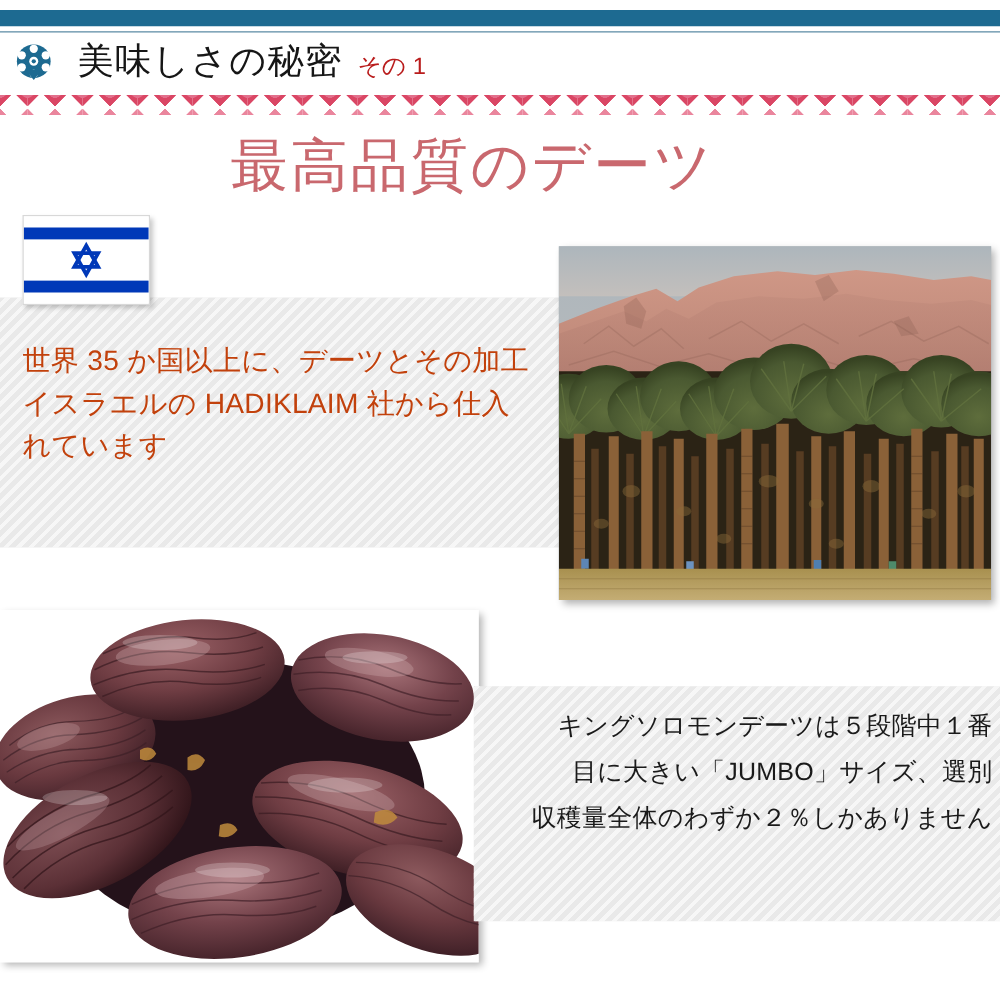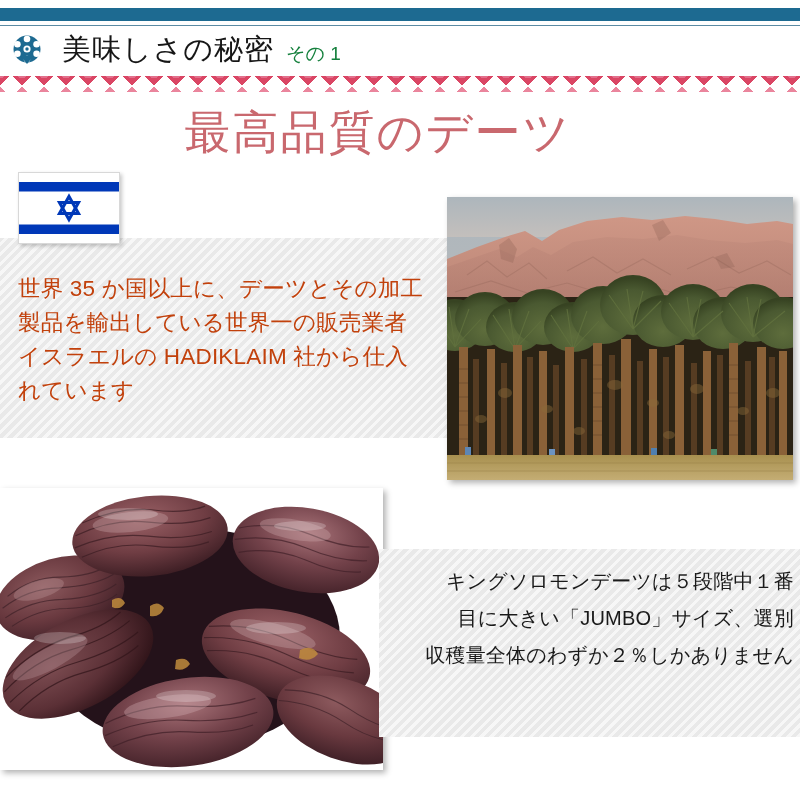--- a/index.html
+++ b/index.html
@@ -47,21 +47,21 @@
     margin-left: 20px;
     font-size: 29px;
     color: #161616;
     letter-spacing: 1px;
     line-height: 1;
     white-space: nowrap;
   }
   .header-sub {
     margin-left: 12px;
     font-size: 19px;
-    color: #15803d;
+    color: #b91c1c;
     line-height: 1;
     white-space: nowrap;
     align-self: flex-end;
     padding-bottom: 9px;
   }
 
   
   .pattern-band {
     position: absolute;
     left: 0; top: 76px;
@@ -223,21 +223,20 @@
     <rect x="0" y="51.5" width="100" height="9.5" fill="#0038b8"></rect>
     <g stroke="#0038b8" stroke-width="3.1" fill="none">
       <polygon points="50,23.5 59.5,40.5 40.5,40.5"></polygon>
       <polygon points="50,46.5 59.5,29.5 40.5,29.5"></polygon>
     </g>
   </svg>
 </span>
 
 <div class="body-text-upper">
   <span class="tline">世界 35 か国以上に、デーツとその加工</span>
-  <span class="tline">製品を輸出している世界一の販売業者</span>
   <span class="tline">イスラエルの HADIKLAIM 社から仕入</span>
   <span class="tline">れています</span>
 </div>
 
 <div class="photo-palms">
   <svg viewBox="0 0 346 283" preserveAspectRatio="none" aria-hidden="true">
     <defs>
       <linearGradient id="sky" x1="0" y1="0" x2="0" y2="1">
         <stop offset="0%" stop-color="#adb6bc"></stop>
         <stop offset="100%" stop-color="#c3bfbc"></stop>

